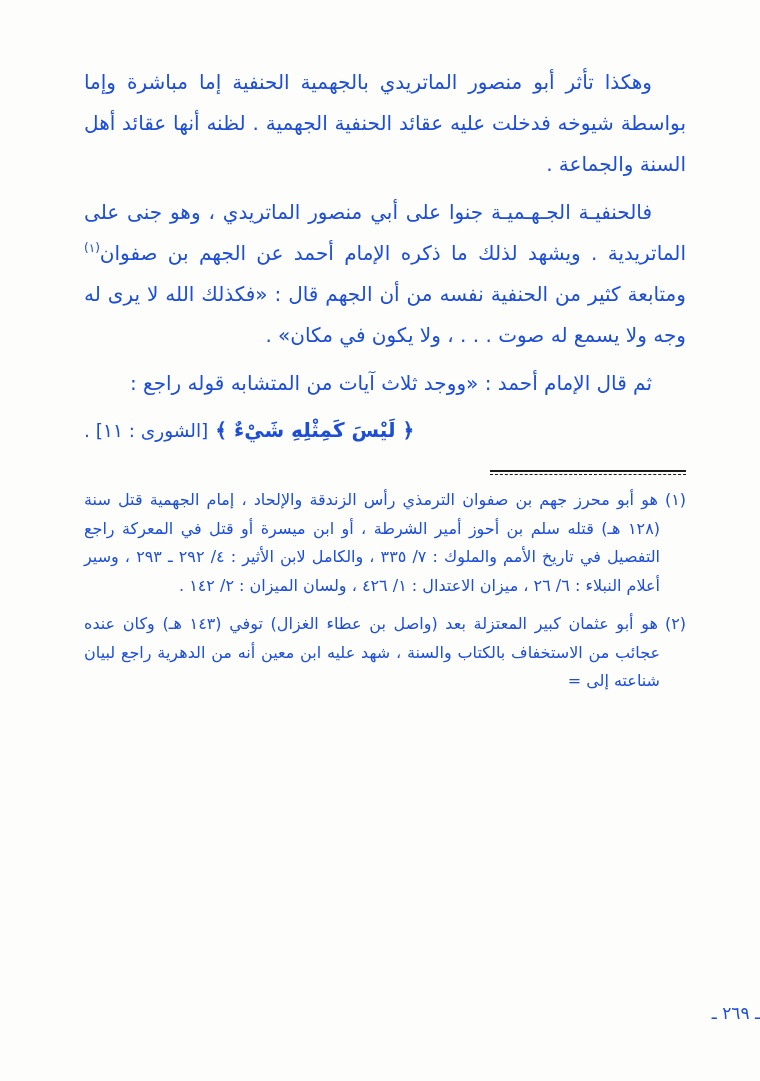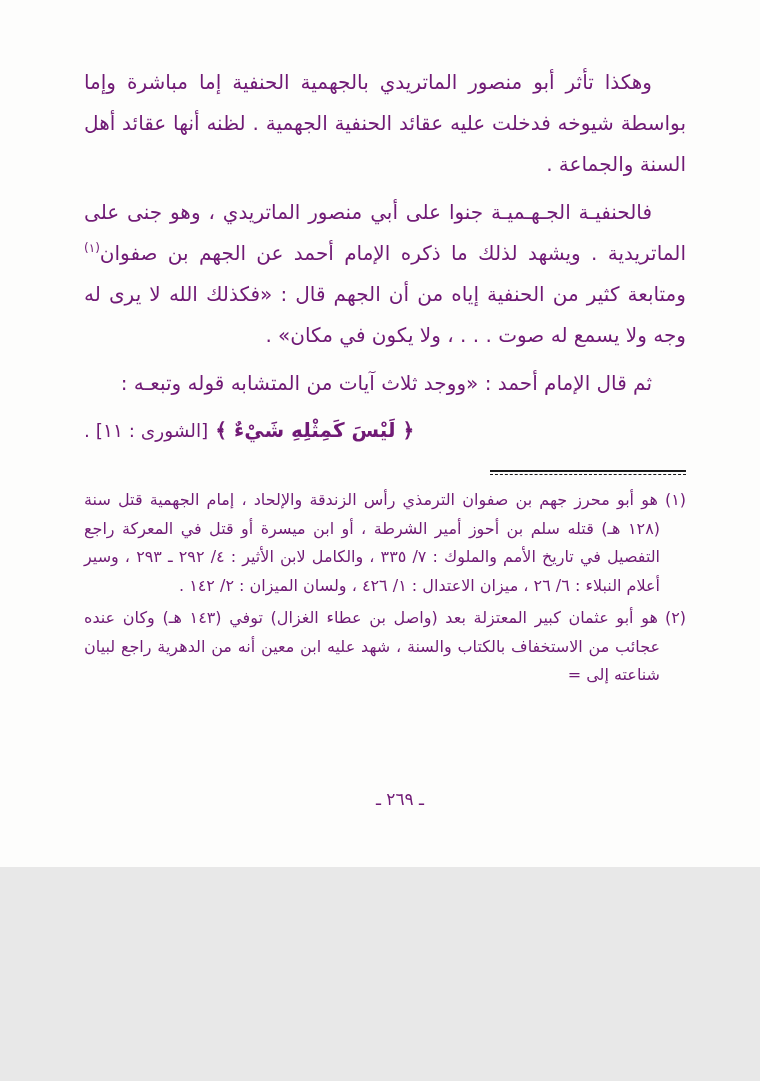--- a/index.html
+++ b/index.html
@@ -1,22 +1,22 @@
 <!DOCTYPE html>
 <html lang="ar"><head>
 <meta charset="utf-8">
 <style>
   html, body { margin: 0; padding: 0; background: #e8e8e8; }
   .page {
     position: relative;
     width: 760px;
-    height: 867px;
+    height: 1081px;
     margin: 0 auto;
     background: #fdfdfc;
-    color: #701a75;
+    color: #1d4ed8;
     font-family: "DejaVu Sans", sans-serif;
     direction: rtl;
     overflow: hidden;
   }
   .content {
     padding: 62px 74px 0 84px;
   }
   .para {
     font-size: 20px;
     line-height: 41px;
@@ -51,50 +51,50 @@
     width: 196px;
     height: 2px;
     border-top: 2px solid #1a1a1a;
     border-bottom: 1px dashed #1a1a1a;
     margin-bottom: 11px;
   }
   .footnote {
     font-size: 16px;
     line-height: 28.5px;
     text-align: justify;
-    margin: 4px 0 2px 0;
+    margin: 10px 0 2px 0;
     padding-right: 26px;
     text-indent: -26px;
   }
   .fn-marker { margin-left: 7px; }
   .page-number {
     position: absolute;
     left: 0;
     right: 0;
     bottom: 58px;
-    text-align: center;
+    text-align: right;
     font-size: 17px;
     letter-spacing: 2px;
     margin-left: 40px;
   }
 </style>
 </head>
 <body>
 
 <div class="page">
 
   <div class="content">
 
     <p class="para">وهكذا تأثر أبو منصور الماتريدي بالجهمية الحنفية إما مباشرة وإما بواسطة شيوخه فدخلت عليه عقائد الحنفية الجهمية . لظنه أنها عقائد أهل السنة والجماعة .</p>
 
     <p class="para">
-      <span>فالحنفيـة الجـهـميـة جنوا على أبي منصور الماتريدي ، وهو جنى على الماتريدية . ويشهد لذلك ما ذكره الإمام أحمد عن الجهم بن صفوان</span><sup class="fn-sup">(١)</sup><span> ومتابعة كثير من الحنفية إياه من أن الجهم قال : «فكذلك الله لا يرى له وجه ولا يسمع له صوت . . . ، ولا يكون في مكان» .</span>
+      <span>فالحنفيـة الجـهـميـة جنوا على أبي منصور الماتريدي ، وهو جنى على الماتريدية . ويشهد لذلك ما ذكره الإمام أحمد عن الجهم بن صفوان</span><sup class="fn-sup">(١)</sup><span> ومتابعة كثير من الحنفية نفسه من أن الجهم قال : «فكذلك الله لا يرى له وجه ولا يسمع له صوت . . . ، ولا يكون في مكان» .</span>
     </p>
 
-    <p class="para tight">ثم قال الإمام أحمد : «ووجد ثلاث آيات من المتشابه قوله وتبعـه :</p>
+    <p class="para tight">ثم قال الإمام أحمد : «ووجد ثلاث آيات من المتشابه قوله راجع :</p>
 
     <div class="verses-block">
       <p class="verse">
         <span>﴿ لَيْسَ كَمِثْلِهِ شَيْءٌ ﴾ </span><span class="verse-ref">[الشورى : ١١] .</span>
       </p>
     </div>
 
 
 
   </div>

